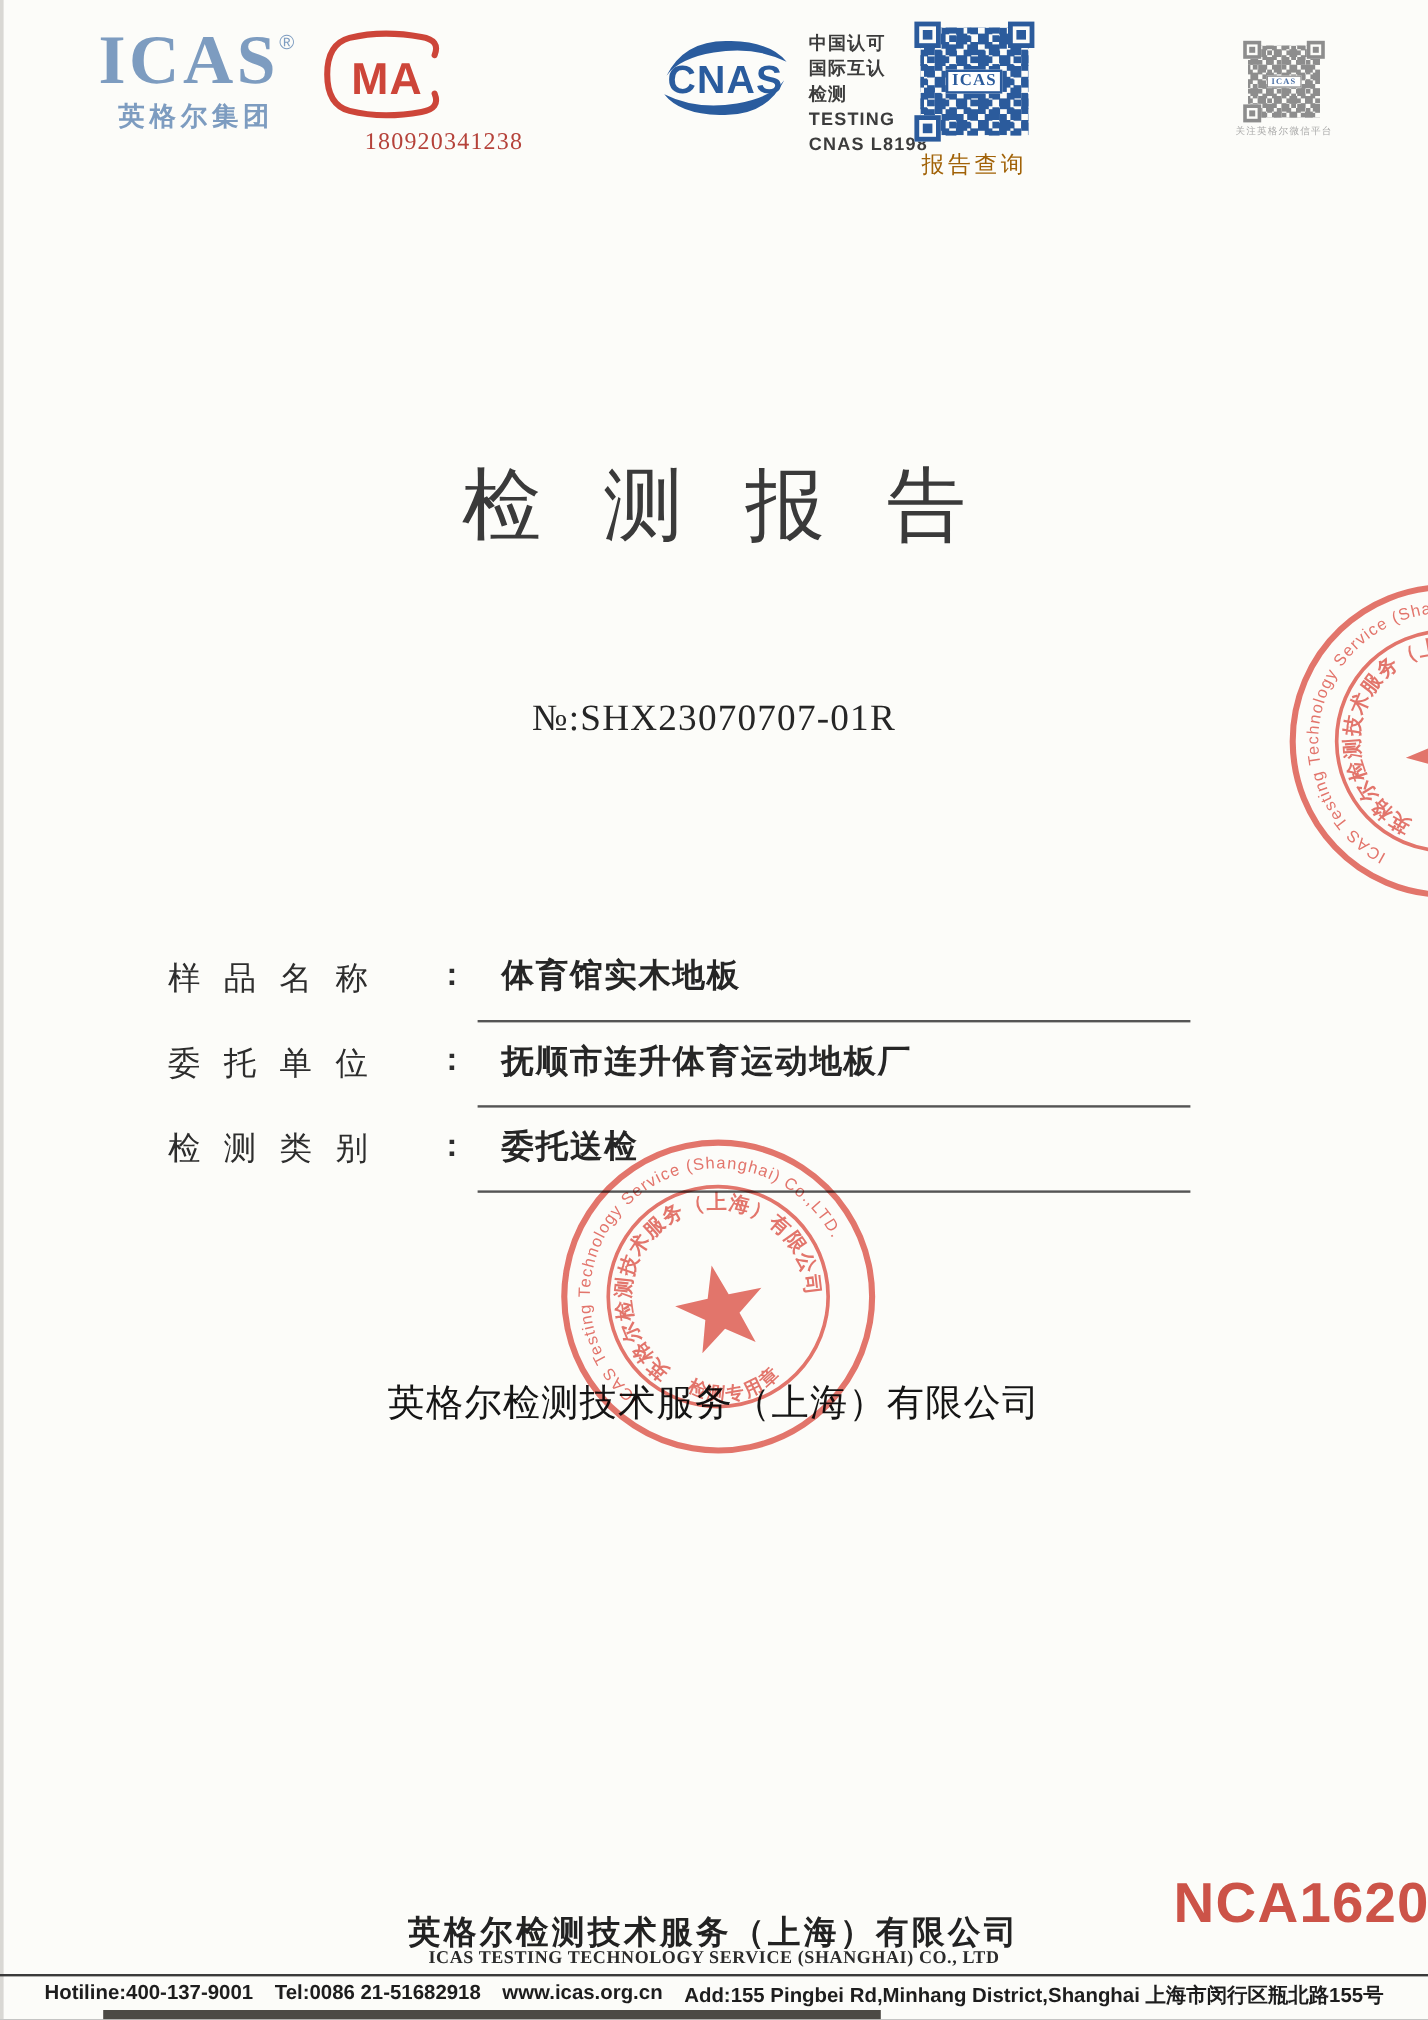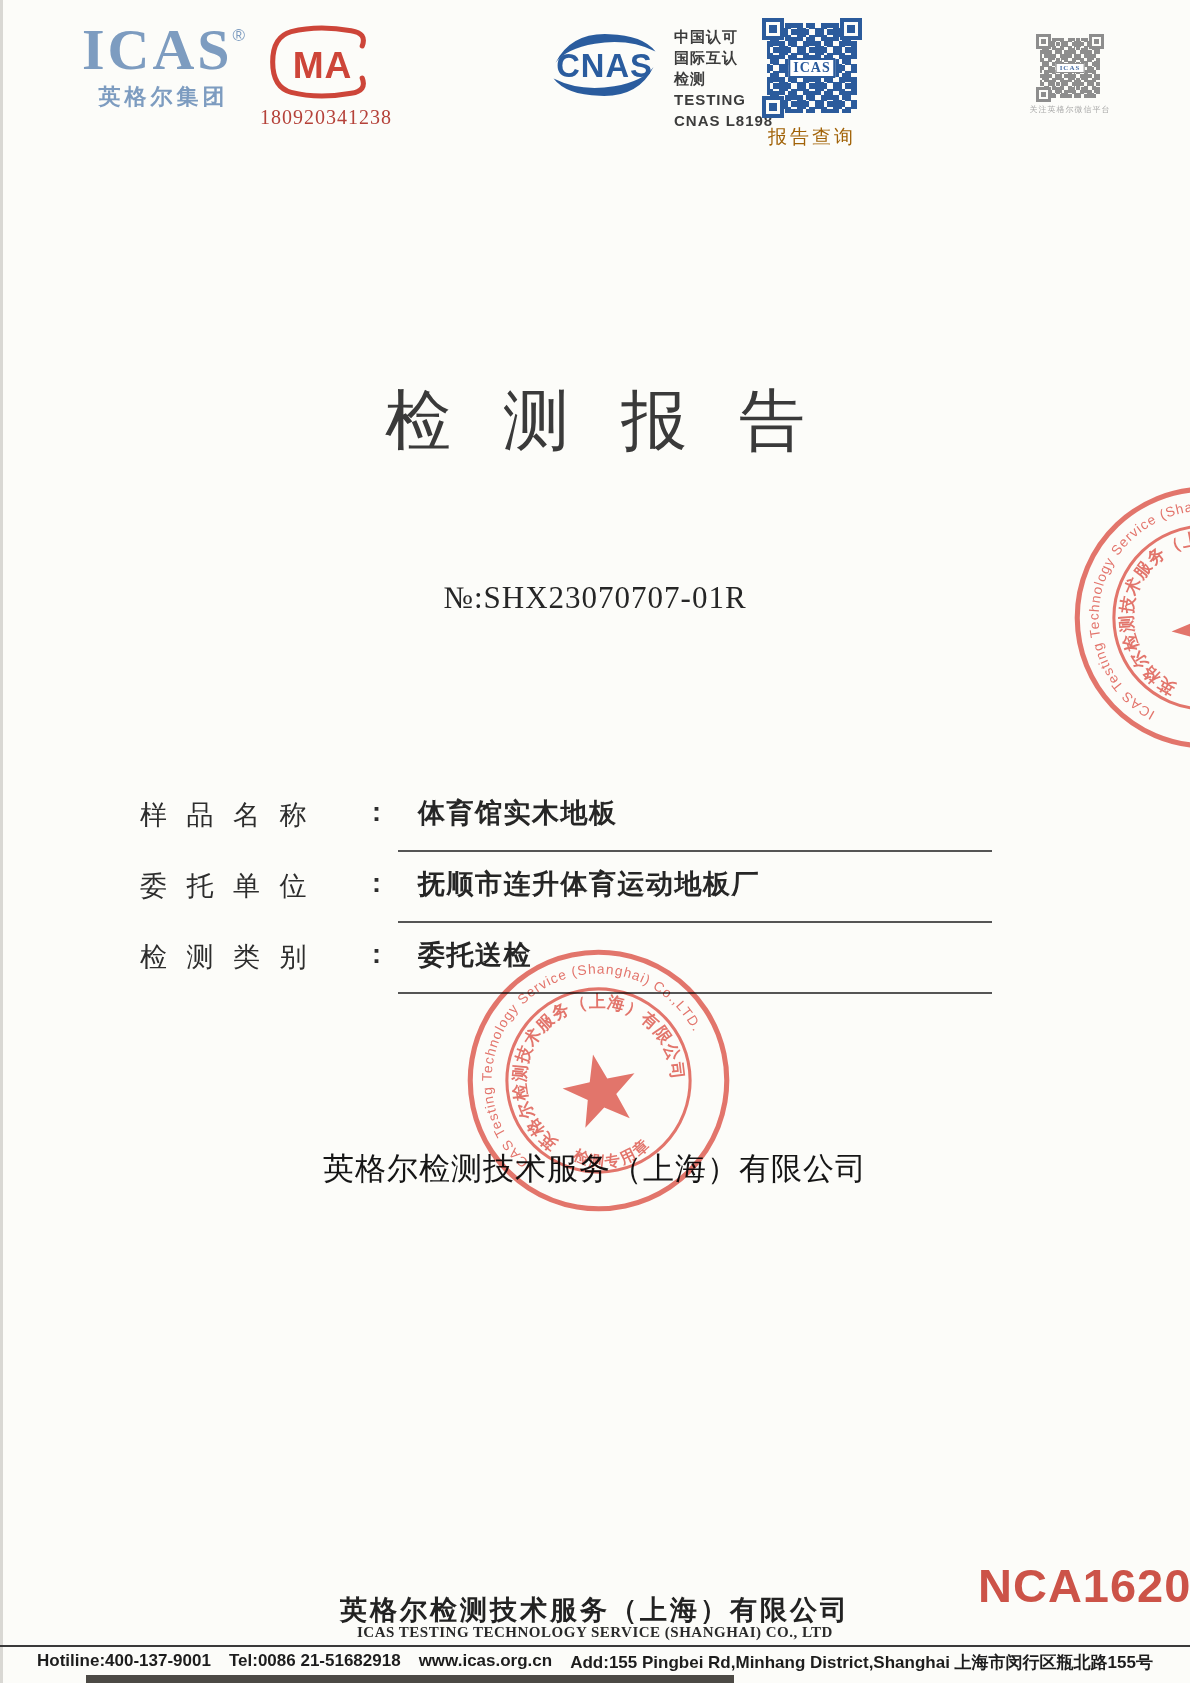--- a/index.html
+++ b/index.html
@@ -11,21 +11,21 @@
   .abs { position:absolute; }
   .scan-edge { left:0; top:0; bottom:0; width:3px; background:#d9d8d4; }
 
   
   .icas-logo { left:82px; top:22px; color:#7d9cc0; }
   .icas-word { font-family:"Liberation Serif", serif; font-weight:bold; font-size:58px; line-height:56px; letter-spacing:3px; }
   .icas-reg  { font-size:17px; vertical-align:28px; letter-spacing:0; }
   .icas-sub  { font-size:22px; font-weight:bold; letter-spacing:4px; margin-top:4px; font-family:"Liberation Sans", sans-serif;text-align:center; }
 
   .cma { left:260px; top:24px; width:125px; text-align:left; }
-  .cma-number { font-family:"Liberation Serif", serif; font-size:20px; color:#b5423a; margin-top:2px; letter-spacing:1px; }
+  .cma-number { font-family:"Liberation Serif", serif; font-size:20px; color:#b5423a; margin-top:2px; letter-spacing:1px;margin-left:44px; }
 
   .ilac { left:424px; top:20px; width:96px; height:96px; border-radius:50%;
           background:repeating-radial-gradient(circle at 50% 50%, #2e8f97 0 1.3px, rgba(255,255,255,0) 1.3px 5px);
           box-shadow:0 0 0 1px rgba(46,143,151,.35); }
   .ilac-band { position:absolute; left:-4px; right:-4px; top:50%; height:26px; transform:translateY(-50%);
                background:#fcfcf9; display:flex; align-items:center; justify-content:center; }
   .ilac-text { color:#2e8f97; font-weight:bold; font-size:18px; letter-spacing:.5px; }
 
   .cnas { left:542px; top:26px; }
 

